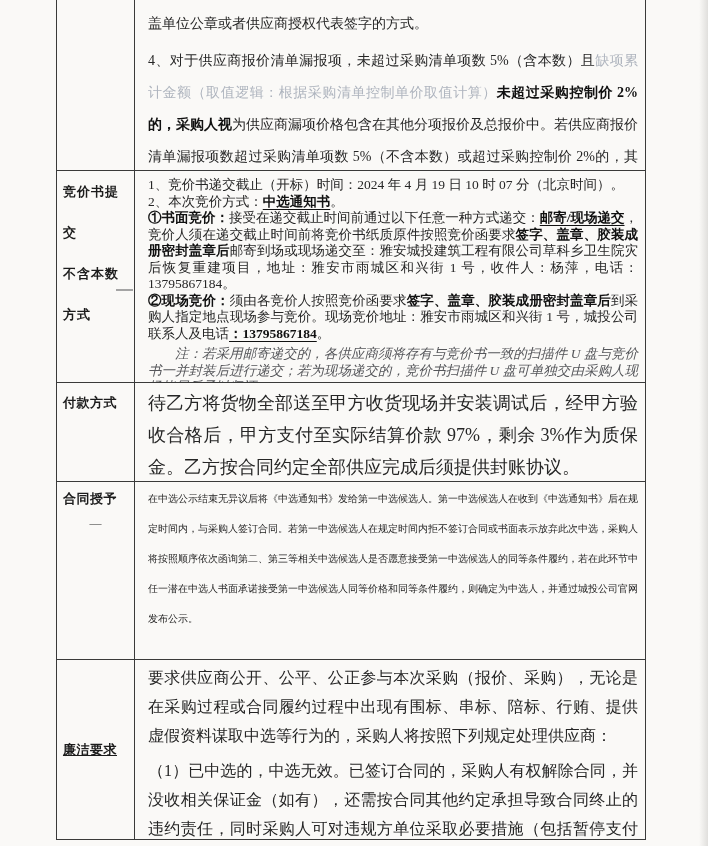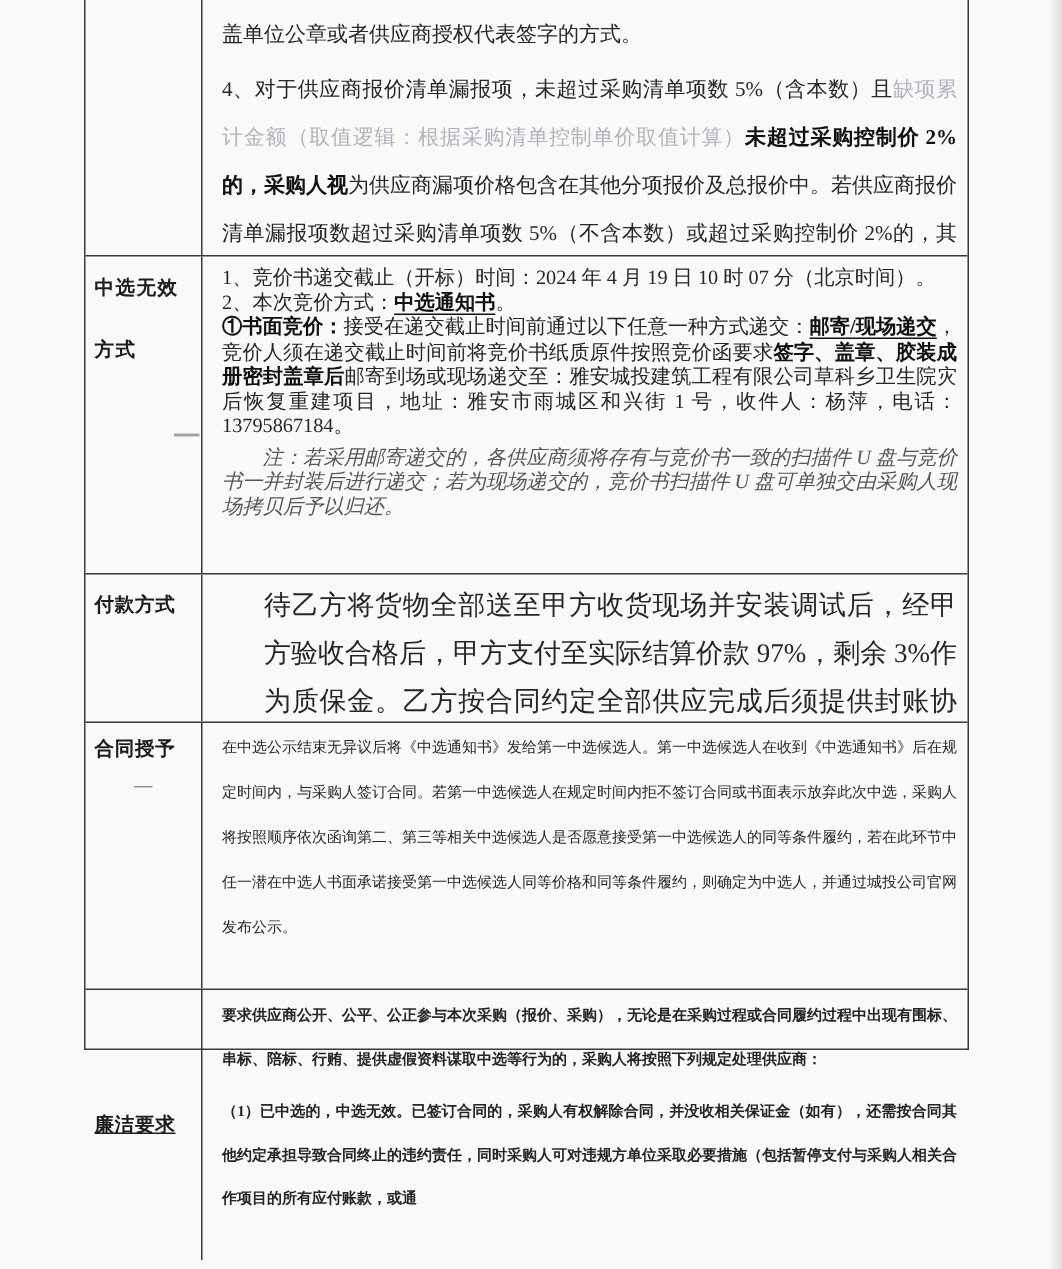--- a/index.html
+++ b/index.html
@@ -5,55 +5,55 @@
   html,body{margin:0;padding:0;background:#e9e8e5;}
   .page{
     position:relative;width:708px;height:846px;margin:0 auto;
     background:#faf9f7;overflow:hidden;
     font-family:"Liberation Serif","DejaVu Serif",serif;
     color:#262626;
   }
   .scan-edge{position:absolute;right:0;top:0;width:9px;height:100%;
     background:linear-gradient(to right,rgba(120,118,114,0),rgba(120,118,114,.20));}
   .tbl{
-    position:absolute;left:56px;top:0;width:590px;height:700px;box-sizing:border-box;
+    position:absolute;left:56px;top:0;width:590px;height:840px;box-sizing:border-box;
     border-left:1.5px solid #3a3a3a;border-right:1.5px solid #3a3a3a;border-bottom:1.5px solid #3a3a3a;
   }
   .row{display:flex;box-sizing:border-box;overflow:hidden;}
   .row + .row{border-top:1.2px solid #3a3a3a;}
   .lbl{
     width:78px;flex:none;box-sizing:border-box;border-right:1.2px solid #3a3a3a;
     font-size:13px;color:#1c1c1c;font-weight:600;letter-spacing:0.5px;
   }
   .cnt{flex:1;box-sizing:border-box;padding:0 7px 0 13px;text-align:justify;}
   p{margin:0;}
 
   .r1{height:170px;}
   .r2{height:212px;}
-  .r3{height:99px;gap:28px;}
+  .r3{height:99px;}
   .r4{height:178px;}
   .r5{height:181px;}
 
   .r1 .cnt{padding-top:8px;font-size:14px;line-height:32px;}
   .r1 .para-gap{margin-top:5px;}
 
   .r2 .lbl{padding:0 6px;line-height:41px;letter-spacing:1px;}
   .r2 .cnt{padding-top:6px;font-size:13.5px;line-height:16.5px;}
   .r2 .note{margin-top:4px;color:#55565a;font-style:italic;text-indent:2em;}
 
   .r3 .lbl{padding:4px 6px 0;line-height:32px;}
   .r3 .cnt{padding-top:4px;font-size:18px;line-height:32px;}
 
   .r4 .lbl{padding:2px 6px 0;line-height:30px;}
   .r4 .cnt{padding-top:2px;font-size:10px;line-height:30px;}
   .label-dash{display:block;text-align:center;color:#555;font-weight:400;
     font-size:12px;line-height:14px;margin-top:2px;letter-spacing:0;}
 
   .r5 .lbl{display:flex;align-items:center;padding:0 6px;text-decoration:underline;}
-  .r5 .cnt{padding-top:3px;font-size:10px;line-height:29px;font-weight:bold;}
+  .r5 .cnt{padding-top:3px;font-size:16px;line-height:29px;}
   .r5 .para-gap{margin-top:6px;}
 
   .b{font-weight:bold;color:#111;}
   .bu{font-weight:bold;color:#111;text-decoration:underline;text-underline-offset:2.5px;}
   .muted{color:#aeb4be;}
 
   .artifact{position:absolute;left:116px;top:289px;width:17px;height:1.5px;
     background:#8f8f8f;opacity:.8;}
 </style>
 </head>
@@ -66,27 +66,29 @@
     <div class="row r1">
       <div class="lbl"></div>
       <div class="cnt">
         <p><span>盖单位公章或者供应商授权代表签字的方式。</span></p>
         <p class="para-gap"><span>4、对于供应商报价清单漏报项，未超过采购清单项数 5%（含本数）且</span><span class="muted">缺项累计金额（取值逻辑：根据采购清单控制单价取值计算）</span><span class="b">未超过采购控制价 2%的，采购人视</span><span>为供应商漏项价格包含在其他分项报价及总报价中。若供应商报价清单漏报项数超过采购清单项数 5%（不含本数）或超过采购控制价 2%的，其竞价文件无效。</span></p>
       </div>
     </div>
 
     <div class="row r2">
       <div class="lbl">
-        <div>中选无效</div>
+        <div>竞价书提交</div>
+        <div>不含本数</div>
         <div>方式</div>
       </div>
       <div class="cnt">
         <p><span>1、竞价书递交截止（开标）时间：2024 年 4 月 19 日 10 时 07 分（北京时间）。</span></p>
         <p><span>2、本次竞价方式：</span><span class="bu">中选通知书</span><span>。</span></p>
         <p><span class="b">①书面竞价：</span><span>接受在递交截止时间前通过以下任意一种方式递交：</span><span class="bu">邮寄/现场递交</span><span>，竞价人须在递交截止时间前将竞价书纸质原件按照竞价函要求</span><span class="b">签字、盖章、胶装成册密封盖章后</span><span>邮寄到场或现场递交至：雅安城投建筑工程有限公司草科乡卫生院灾后恢复重建项目，地址：雅安市雨城区和兴街 1 号，收件人：杨萍，电话：13795867184。</span></p>
+        <p><span class="b">②现场竞价：</span><span>须由各竞价人按照竞价函要求</span><span class="b">签字、盖章、胶装成册密封盖章后</span><span>到采购人指定地点现场参与竞价。现场竞价地址：雅安市雨城区和兴街 1 号，城投公司联系人及电话</span><span class="bu">：13795867184</span><span>。</span></p>
         <p class="note"><span>注：若采用邮寄递交的，各供应商须将存有与竞价书一致的扫描件 U 盘与竞价书一并封装后进行递交；若为现场递交的，竞价书扫描件 U 盘可单独交由采购人现场拷贝后予以归还。</span></p>
       </div>
     </div>
 
     <div class="row r3">
       <div class="lbl">
         <div>付款方式</div>
       </div>
       <div class="cnt">
         <p><span>待乙方将货物全部送至甲方收货现场并安装调试后，经甲方验收合格后，甲方支付至实际结算价款 97%，剩余 3%作为质保金。乙方按合同约定全部供应完成后须提供封账协议。</span></p>

